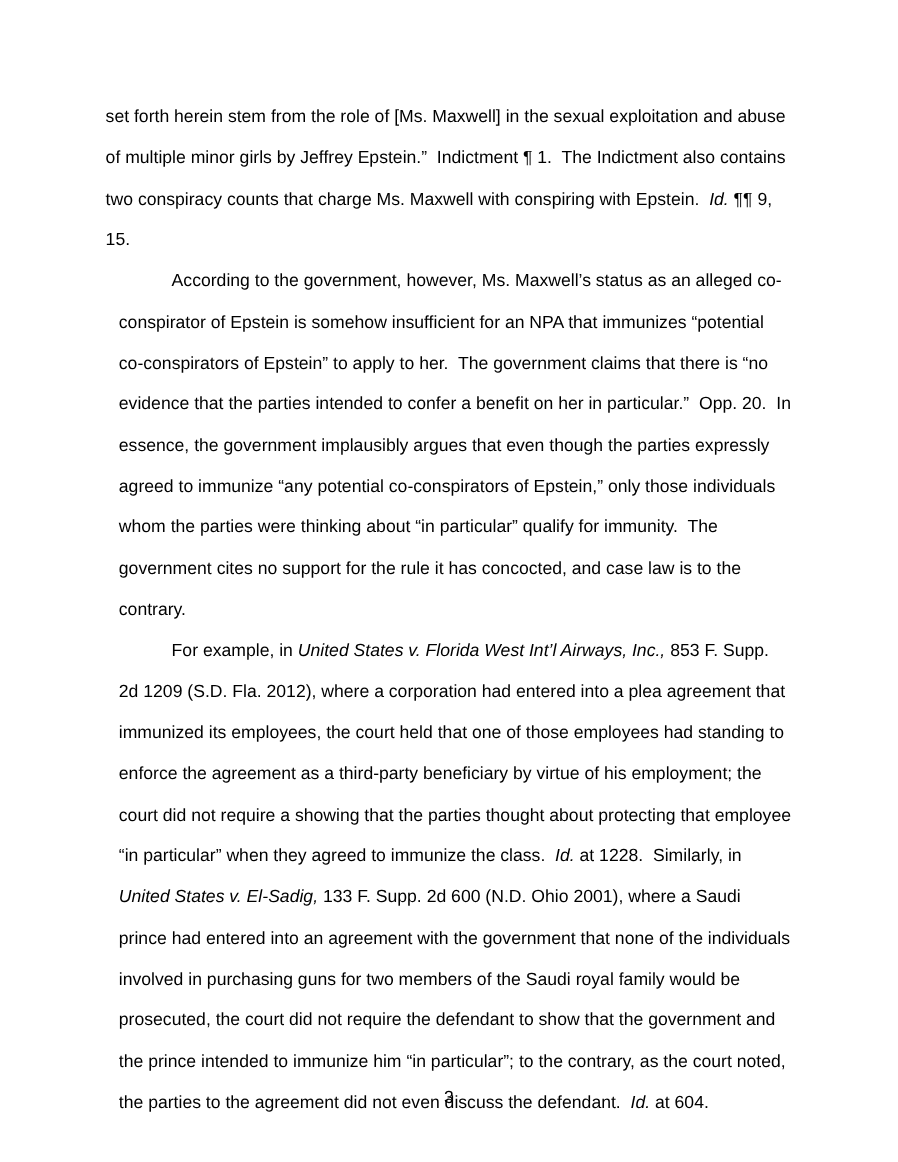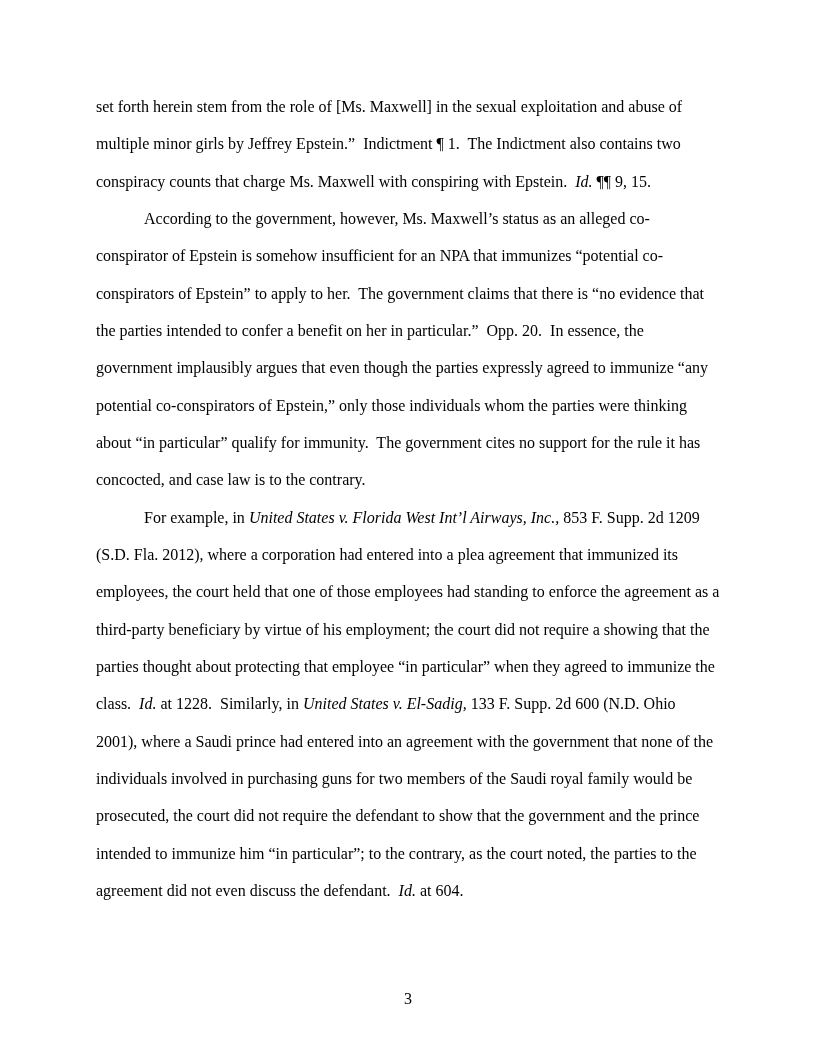--- a/index.html
+++ b/index.html
@@ -7,39 +7,40 @@
     margin: 0;
     padding: 0;
     background: #ffffff;
   }
   .page {
     position: relative;
     width: 816px;
     height: 1056px;
     background: #ffffff;
     color: #000000;
-    font-family: Liberation Serif, serif;
+    font-family: Liberation Sans, sans-serif;
     font-size: 16px;
     overflow: hidden;
   }
   .text-block {
     position: absolute;
     left: 96px;
     right: 96px;
     top: 88px;
     line-height: 37.33px;
     text-align: left;
     white-space: pre-wrap;
   }
   .para {
     margin: 0;
     padding: 0;
   }
   .para.indent {
     text-indent: 48px;
+    margin-left: 12px;
   }
   .run.italic {
     font-style: italic;
   }
   .footer {
     position: absolute;
     left: 0;
     right: 0;
     top: 980px;
     line-height: 37.33px;

